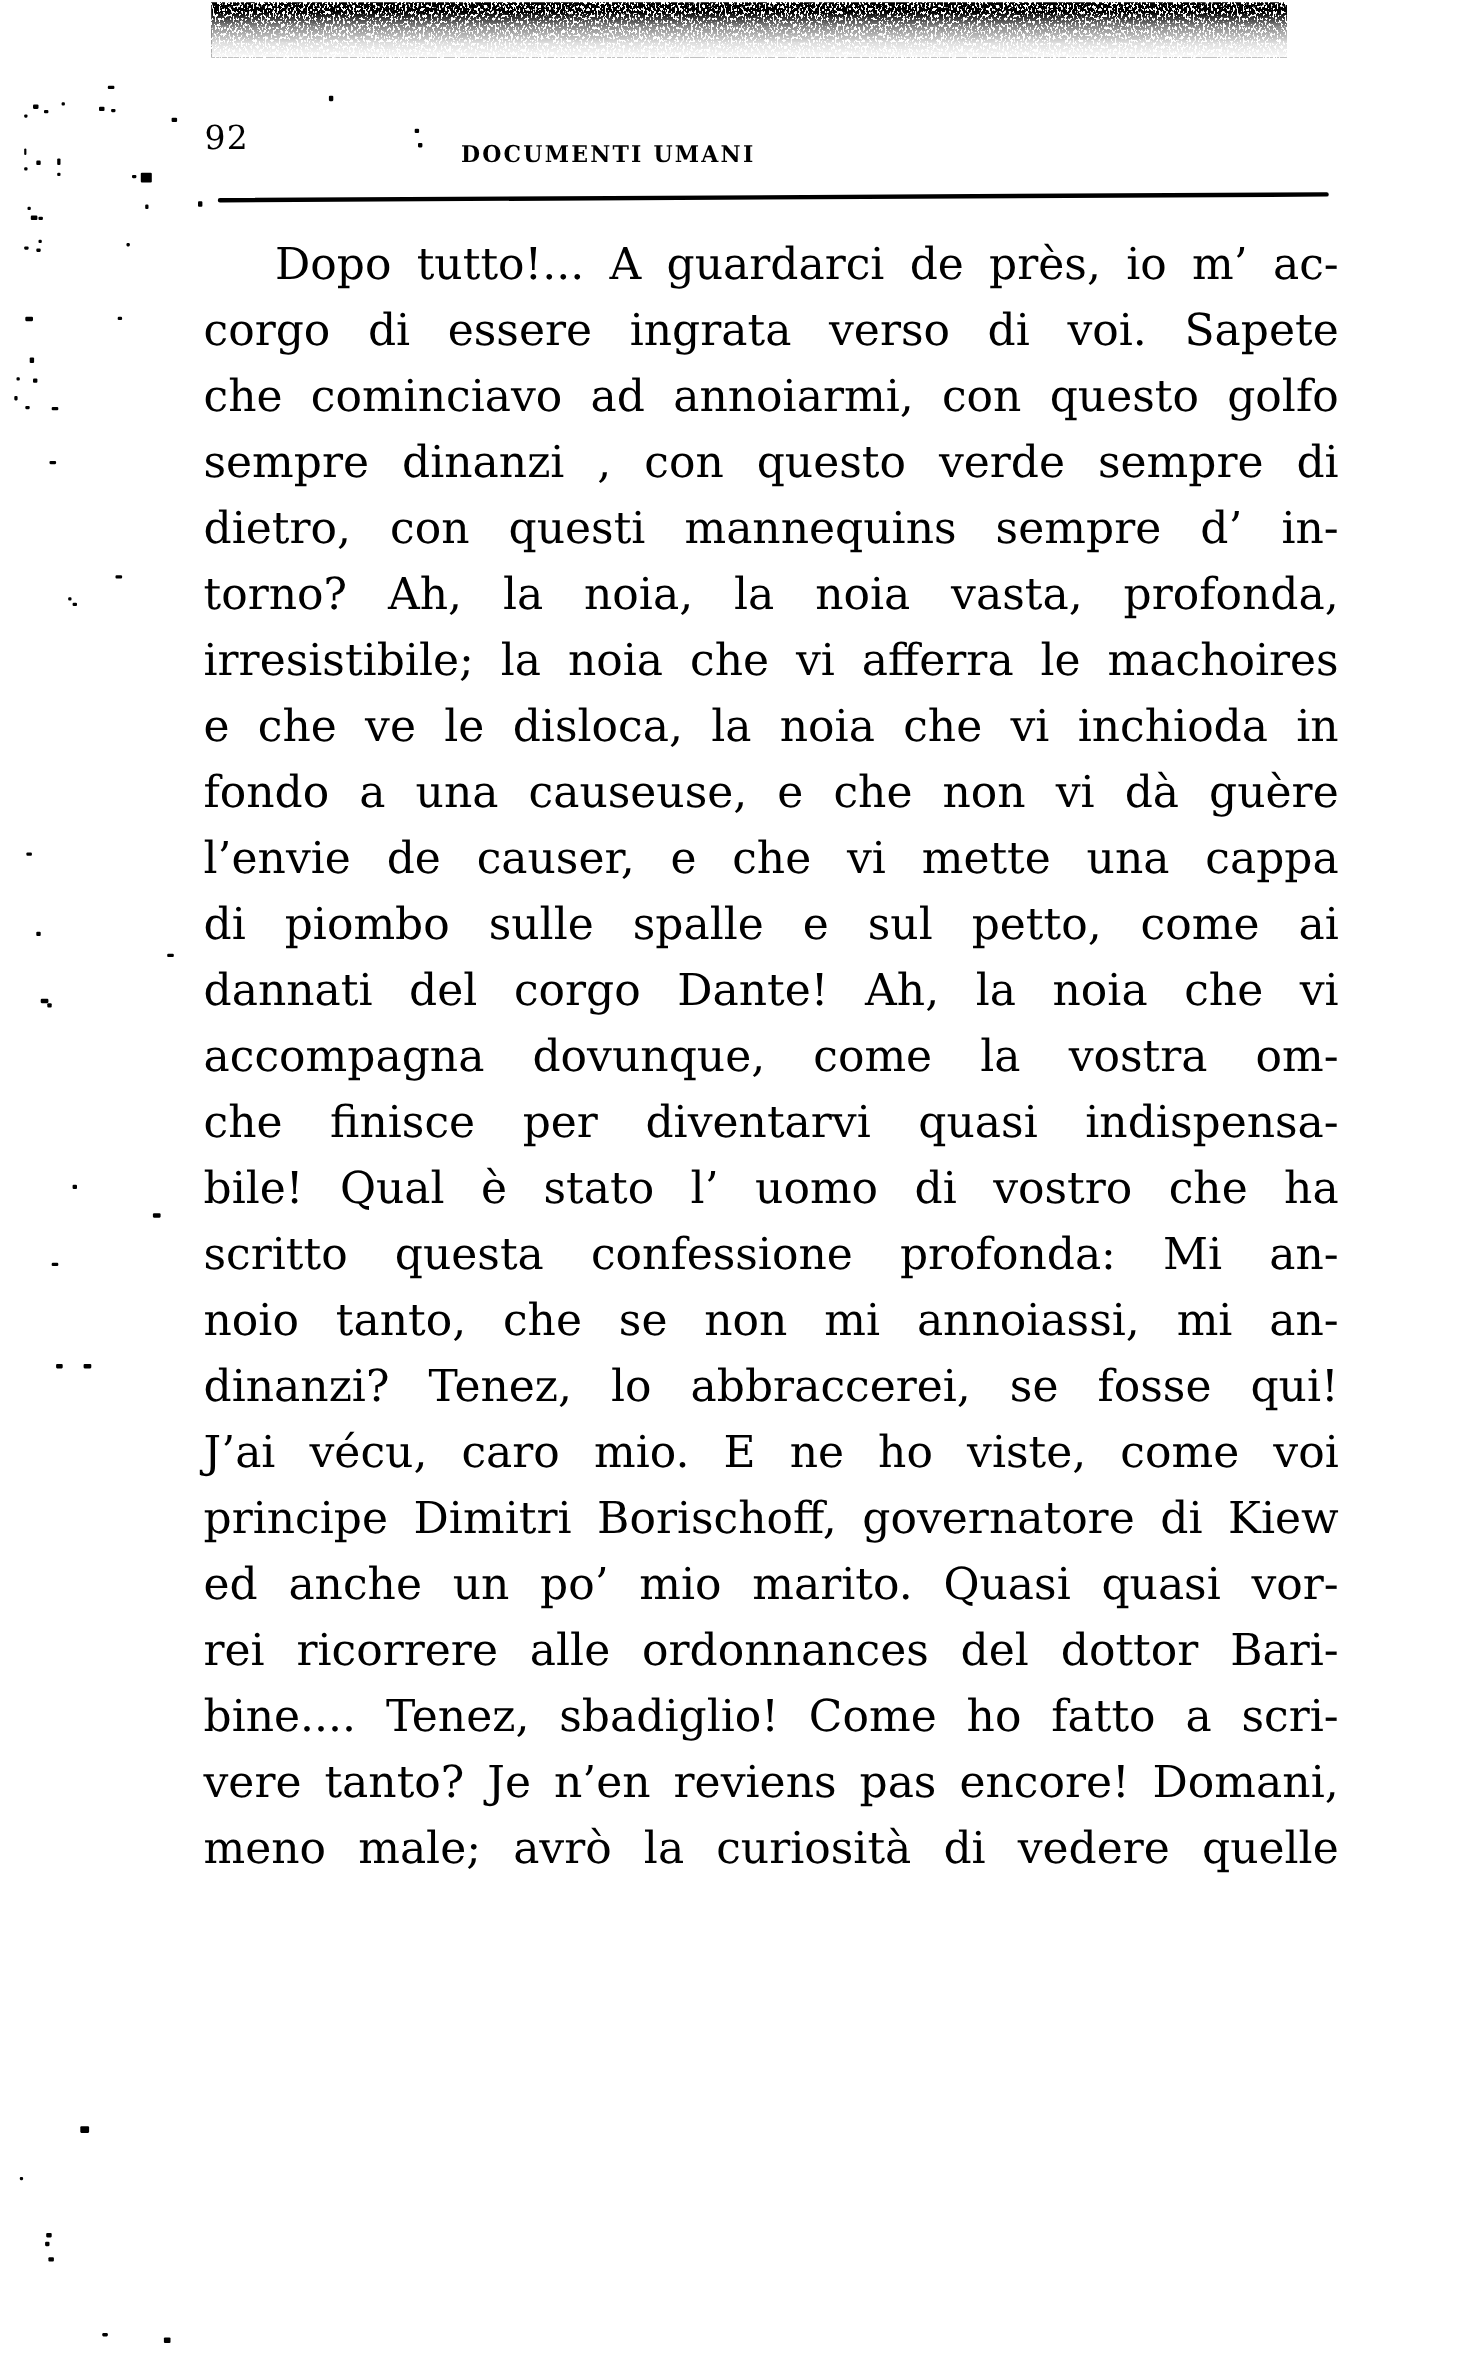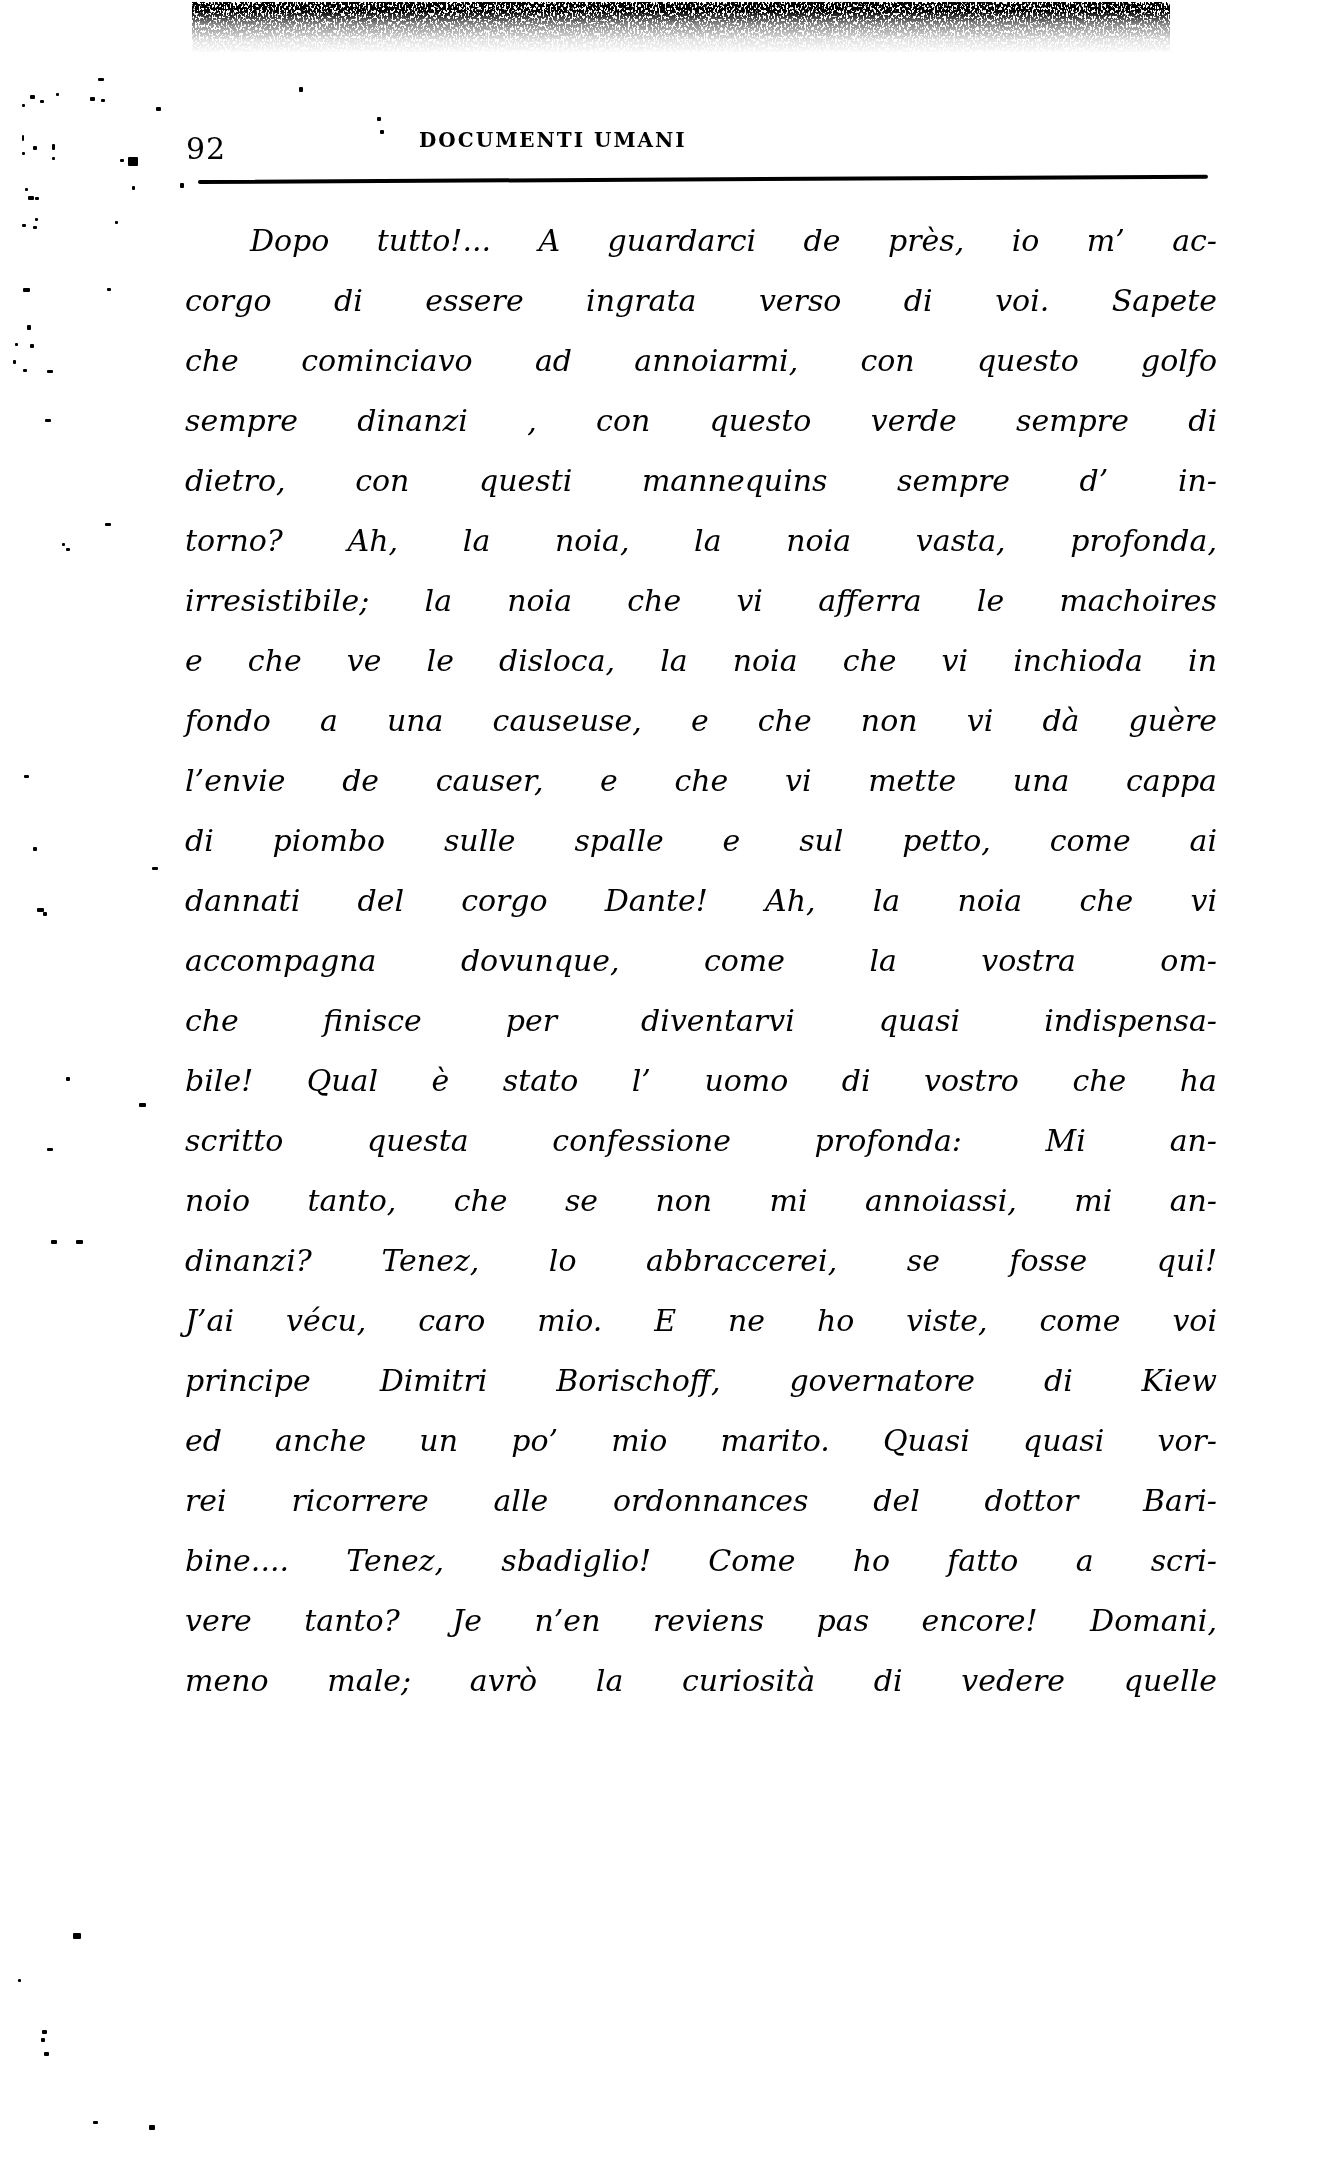--- a/index.html
+++ b/index.html
@@ -5,41 +5,40 @@
   html,body{margin:0;padding:0;}
   body{
     width:1333px;height:2160px;position:relative;
     background:#ffffff;overflow:hidden;
     font-family:"DejaVu Serif","Liberation Serif",serif;
     color:#000;
   }
   .page{position:absolute;inset:0;background:#fff;}
   .noise-band{position:absolute;left:192px;top:2px;}
   .pagenum{
-    position:absolute;left:186px;top:131px;
+    position:absolute;left:186px;top:108px;
     font-size:30px;letter-spacing:1px;
   }
   .running-header{
     position:absolute;left:419px;top:127px;
     font-size:20px;font-weight:bold;letter-spacing:2px;
     transform:scaleY(1.05);transform-origin:left top;
   }
   .rule{
     position:absolute;left:198px;top:180px;width:1010px;height:4px;
     background:#000;transform:rotate(-0.3deg);transform-origin:left center;
     border-radius:2px;
   }
   .body-text{
     position:absolute;left:185px;top:211px;width:1032px;
   }
   .line{
-    font-size:30px;line-height:60px;height:60px;
+    font-size:40px;line-height:60px;height:60px;
     text-align:justify;text-align-last:justify;
     word-spacing:1px;
-    font-style:italic;
   }
   .line:first-child{padding-left:65px;}
   .specks i{
     position:absolute;display:block;background:#000;border-radius:1px;
   }
 </style>
 </head>
 <body>
 
 <div class="page">

